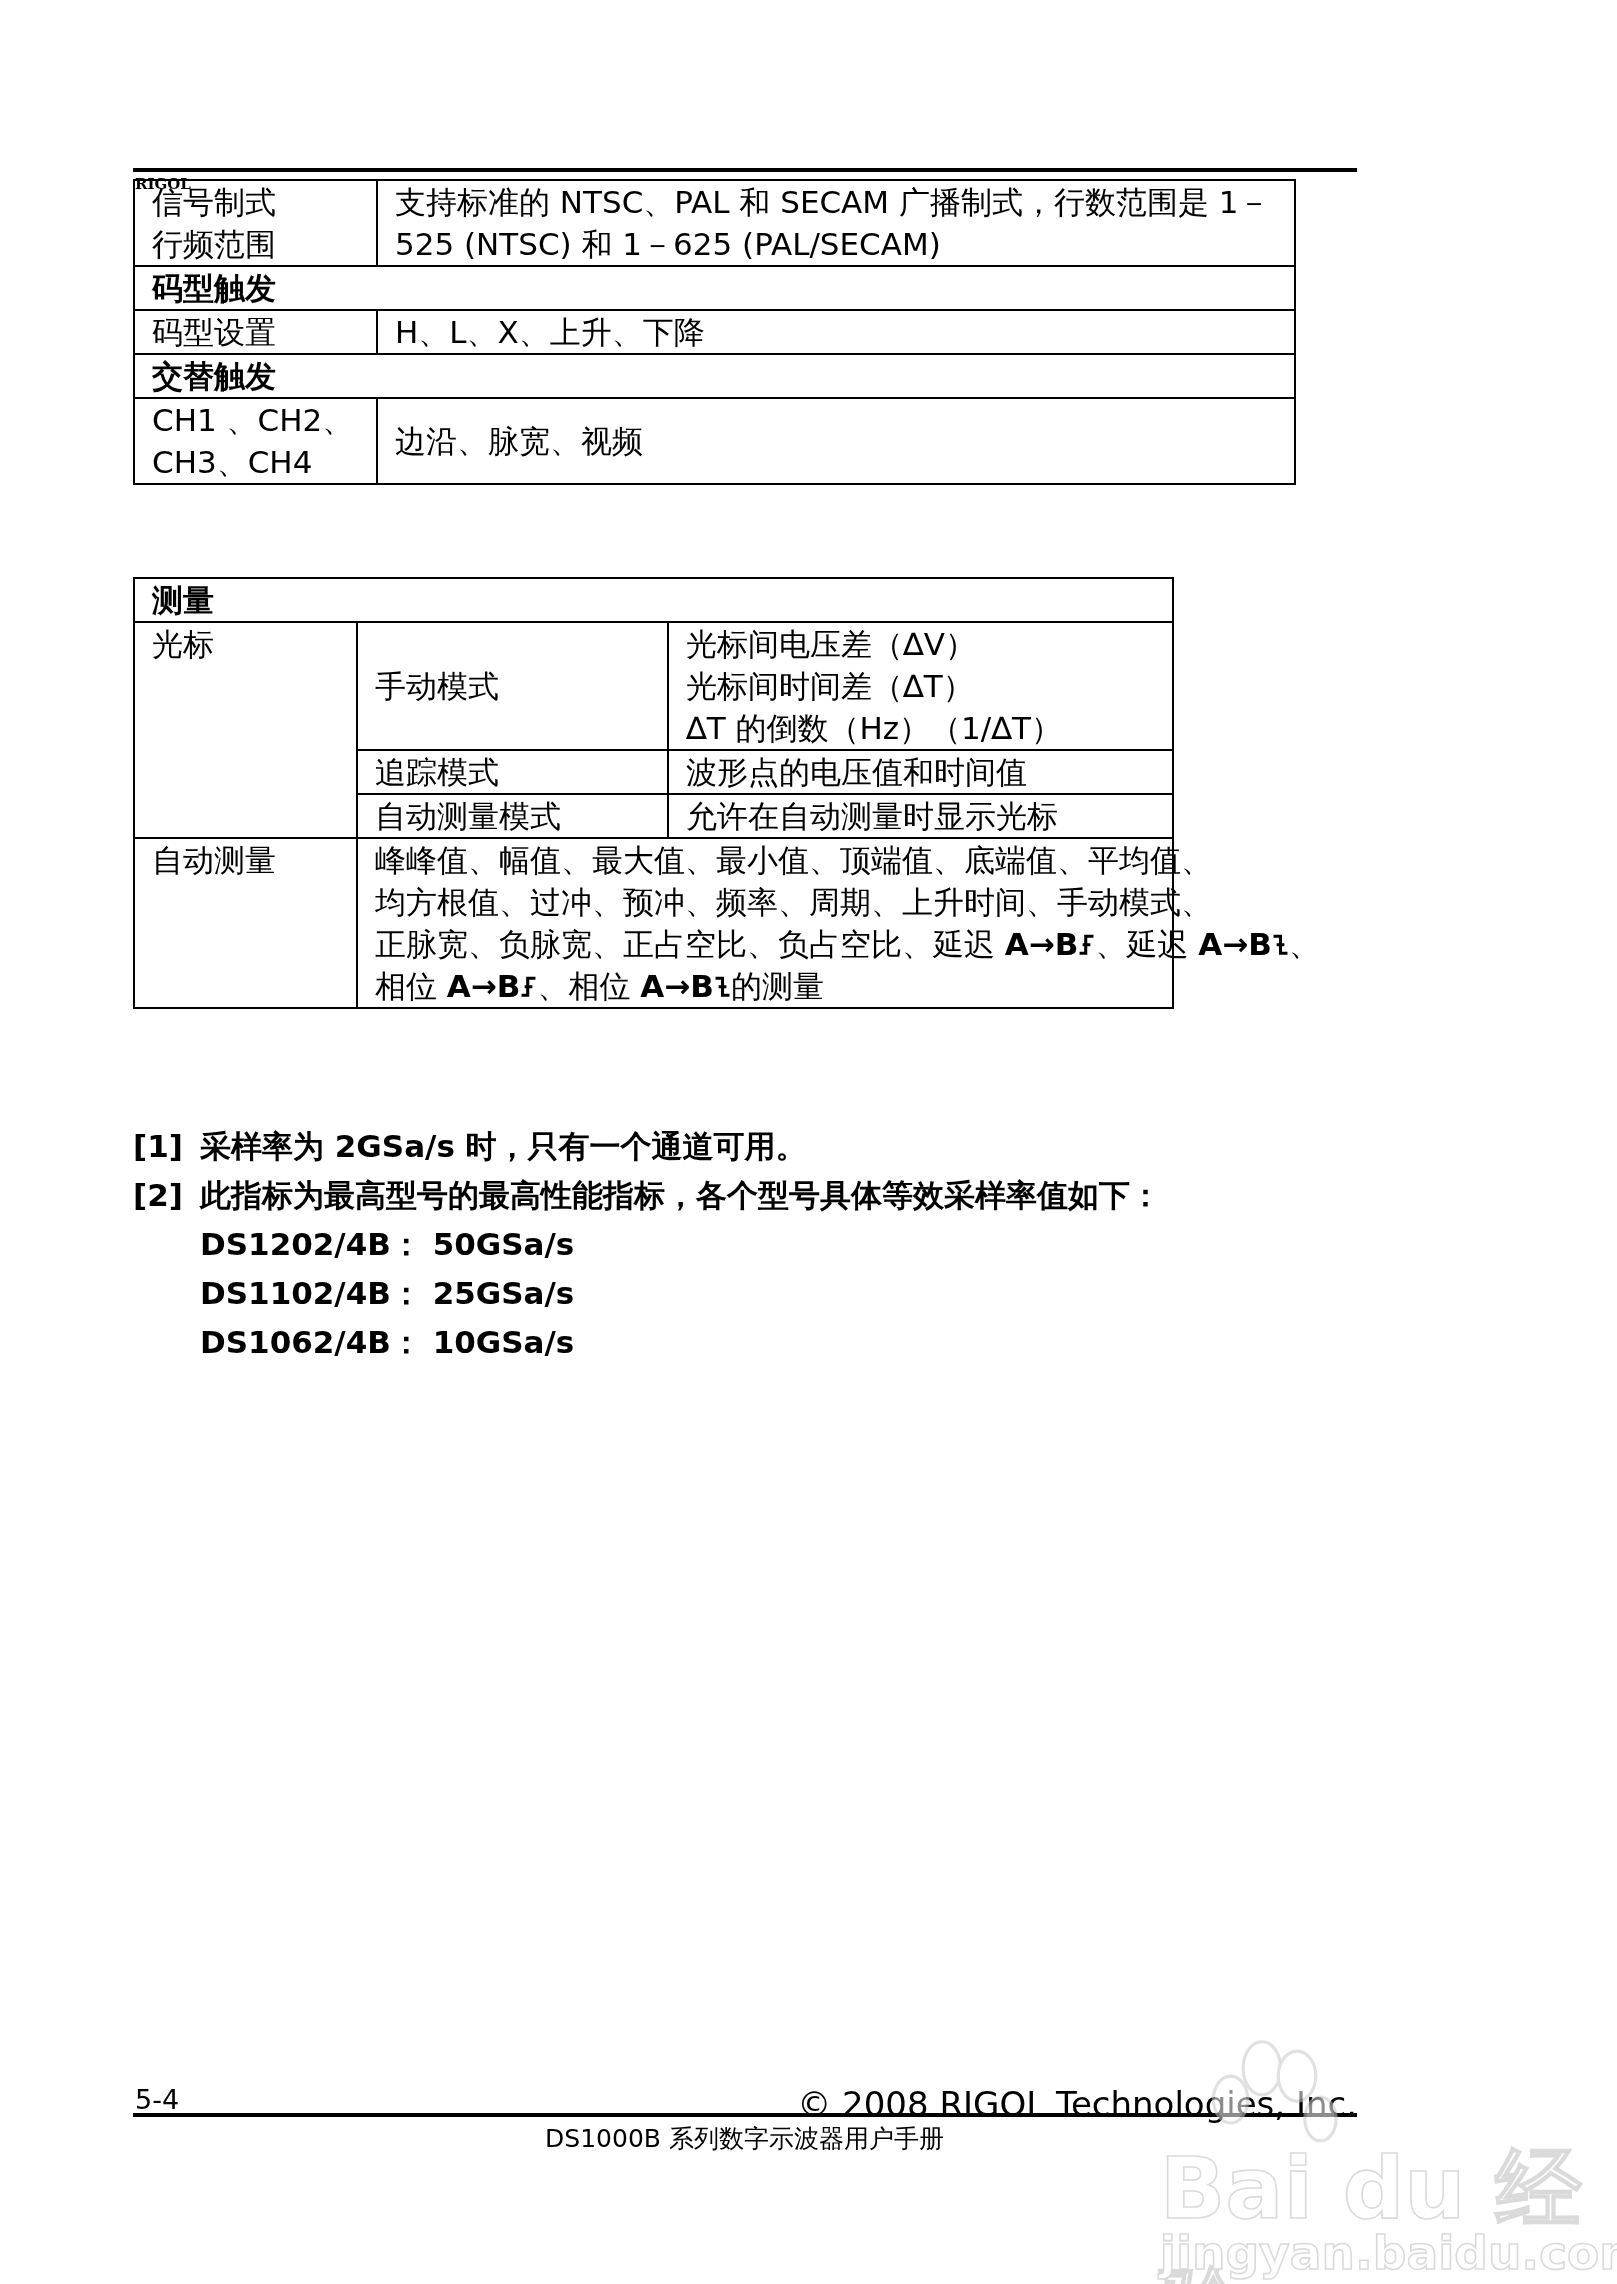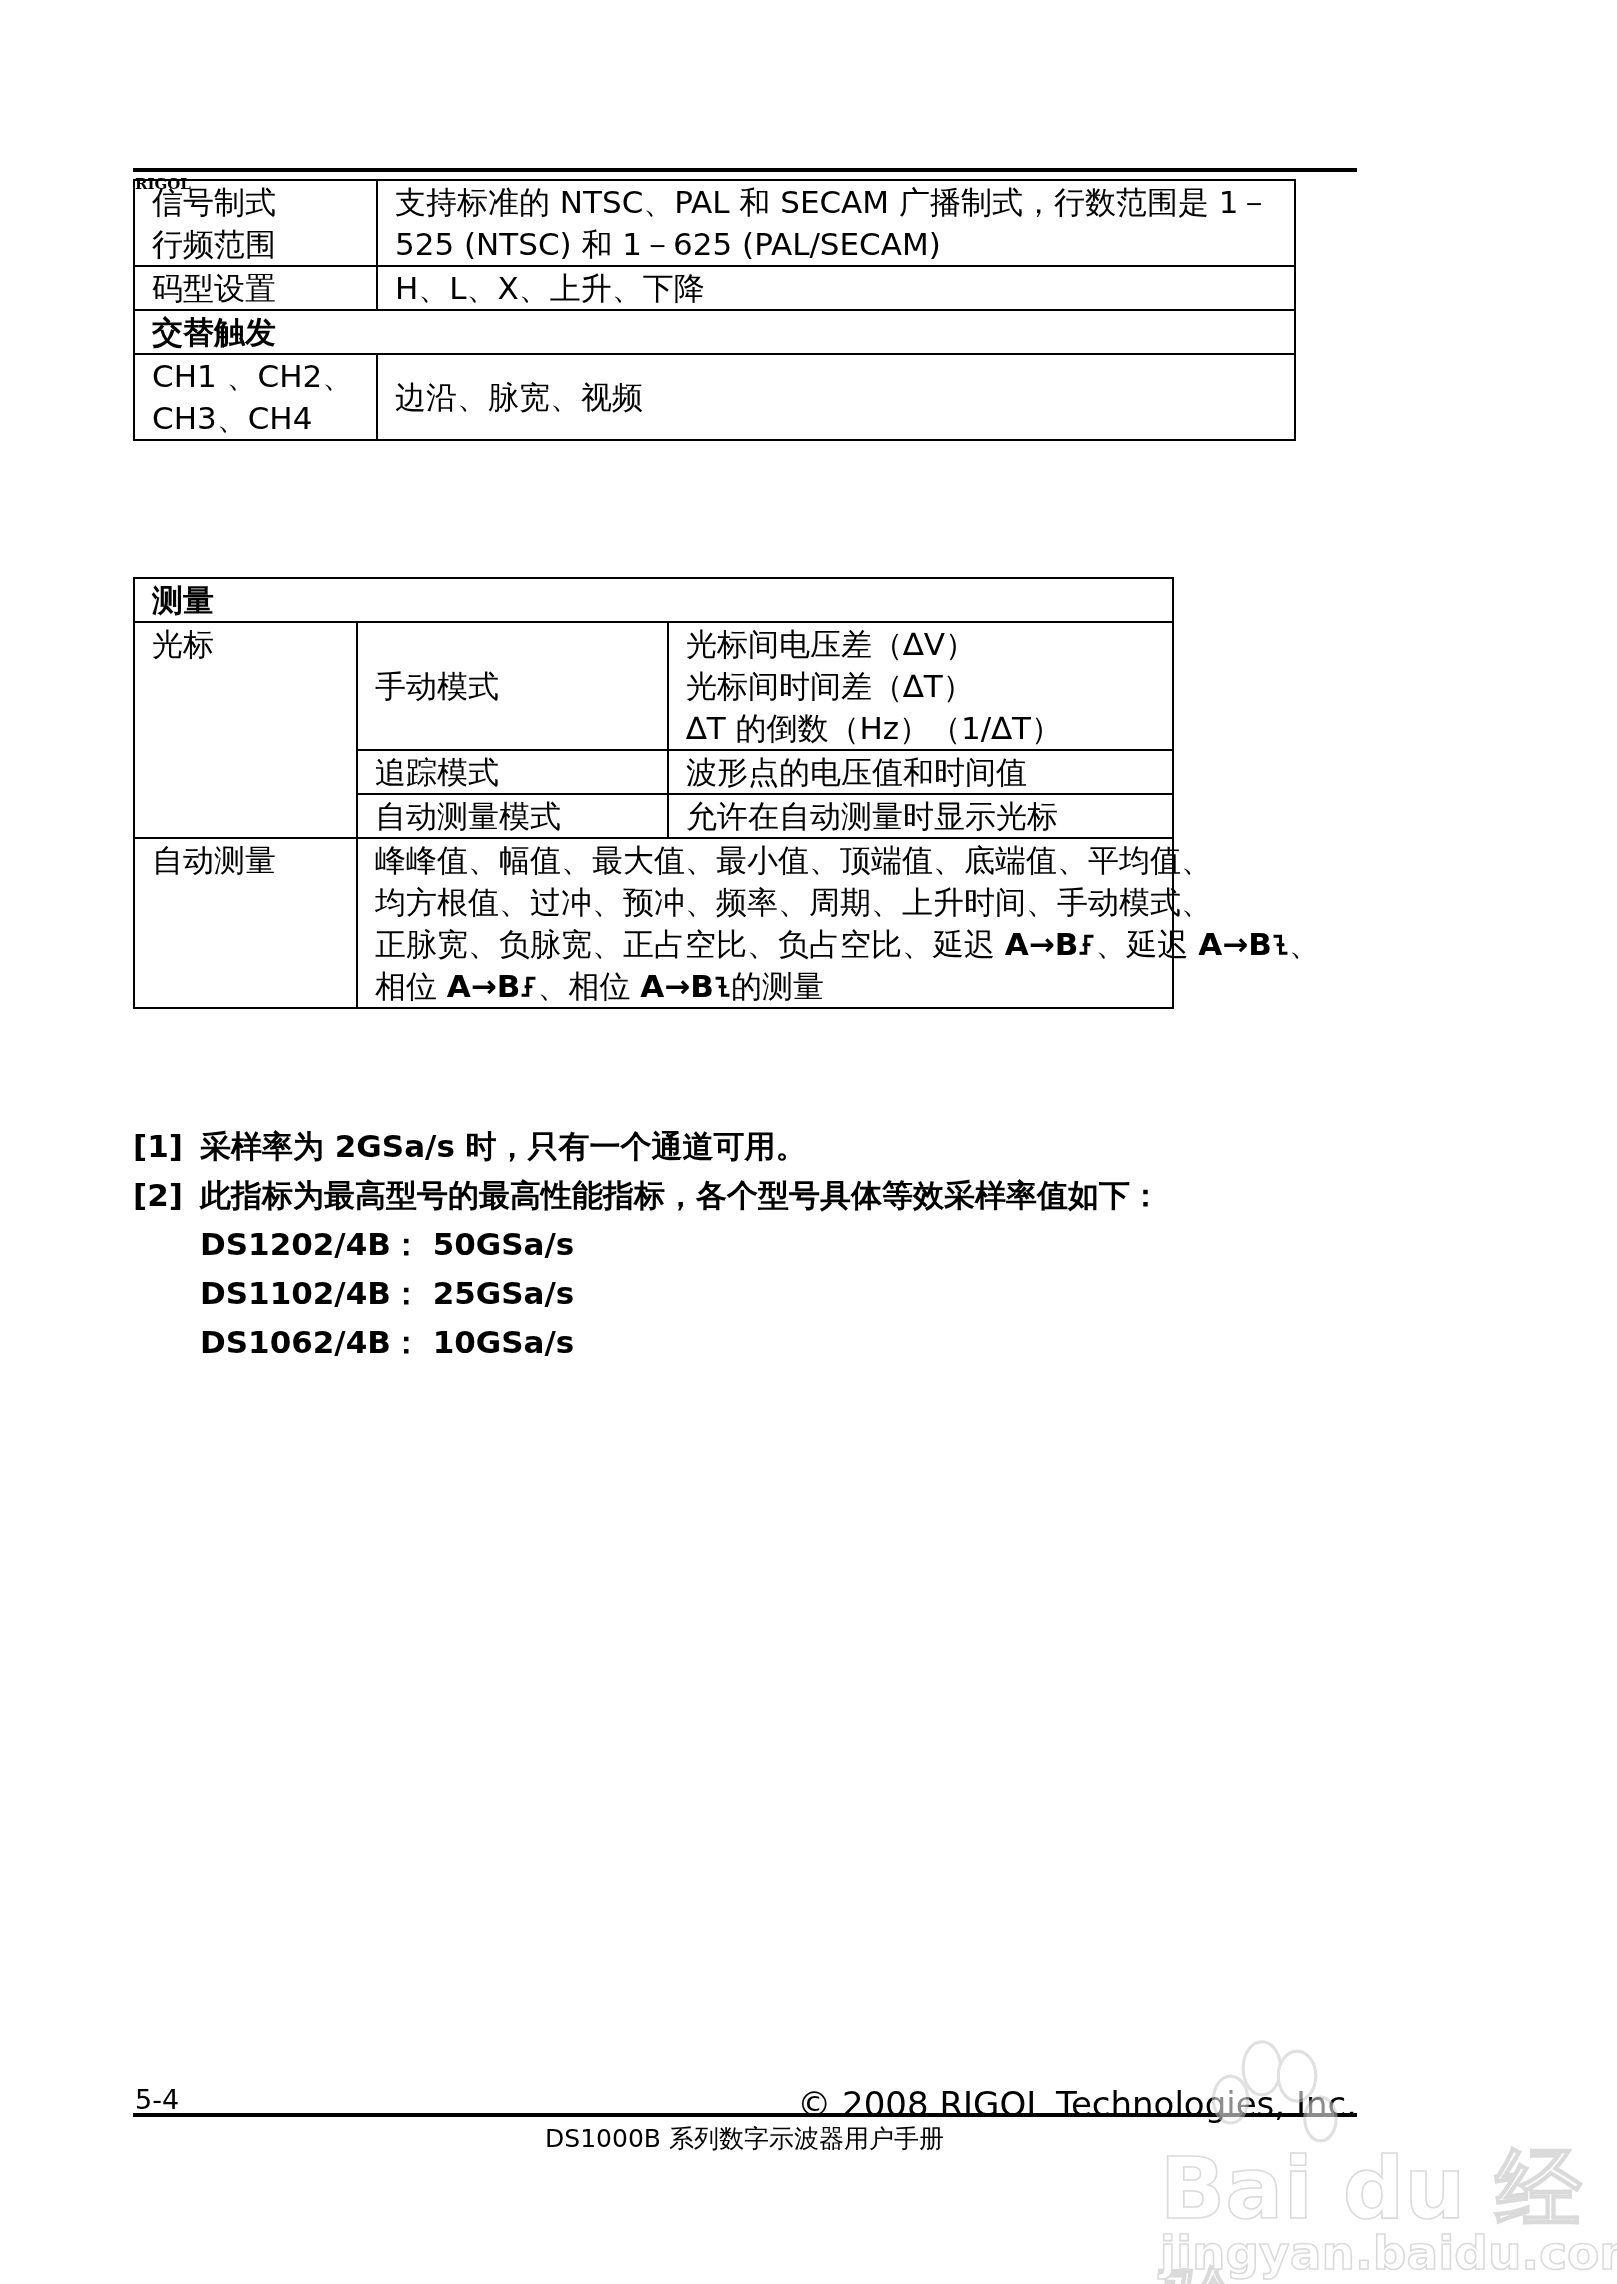--- a/index.html
+++ b/index.html
@@ -46,20 +46,23 @@
   <tbody>
   <tr>
     <td>
       <span class="line">信号制式</span>
       <span class="line">行频范围</span>
     </td>
     <td>
       <span class="line">支持标准的 NTSC、PAL 和 SECAM 广播制式，行数范围是  1－</span>
       <span class="line">525 (NTSC)  和 1－625 (PAL/SECAM)</span>
     </td>
+  </tr>
+  <tr>
+    <td class="head" colspan="2">码型触发</td>
   </tr>
   <tr>
     <td>
           <span class="line">码型设置</span>
         </td>
     <td>
           <span class="line">H、L、X、上升、下降</span>
         </td>
   </tr>
   <tr>

